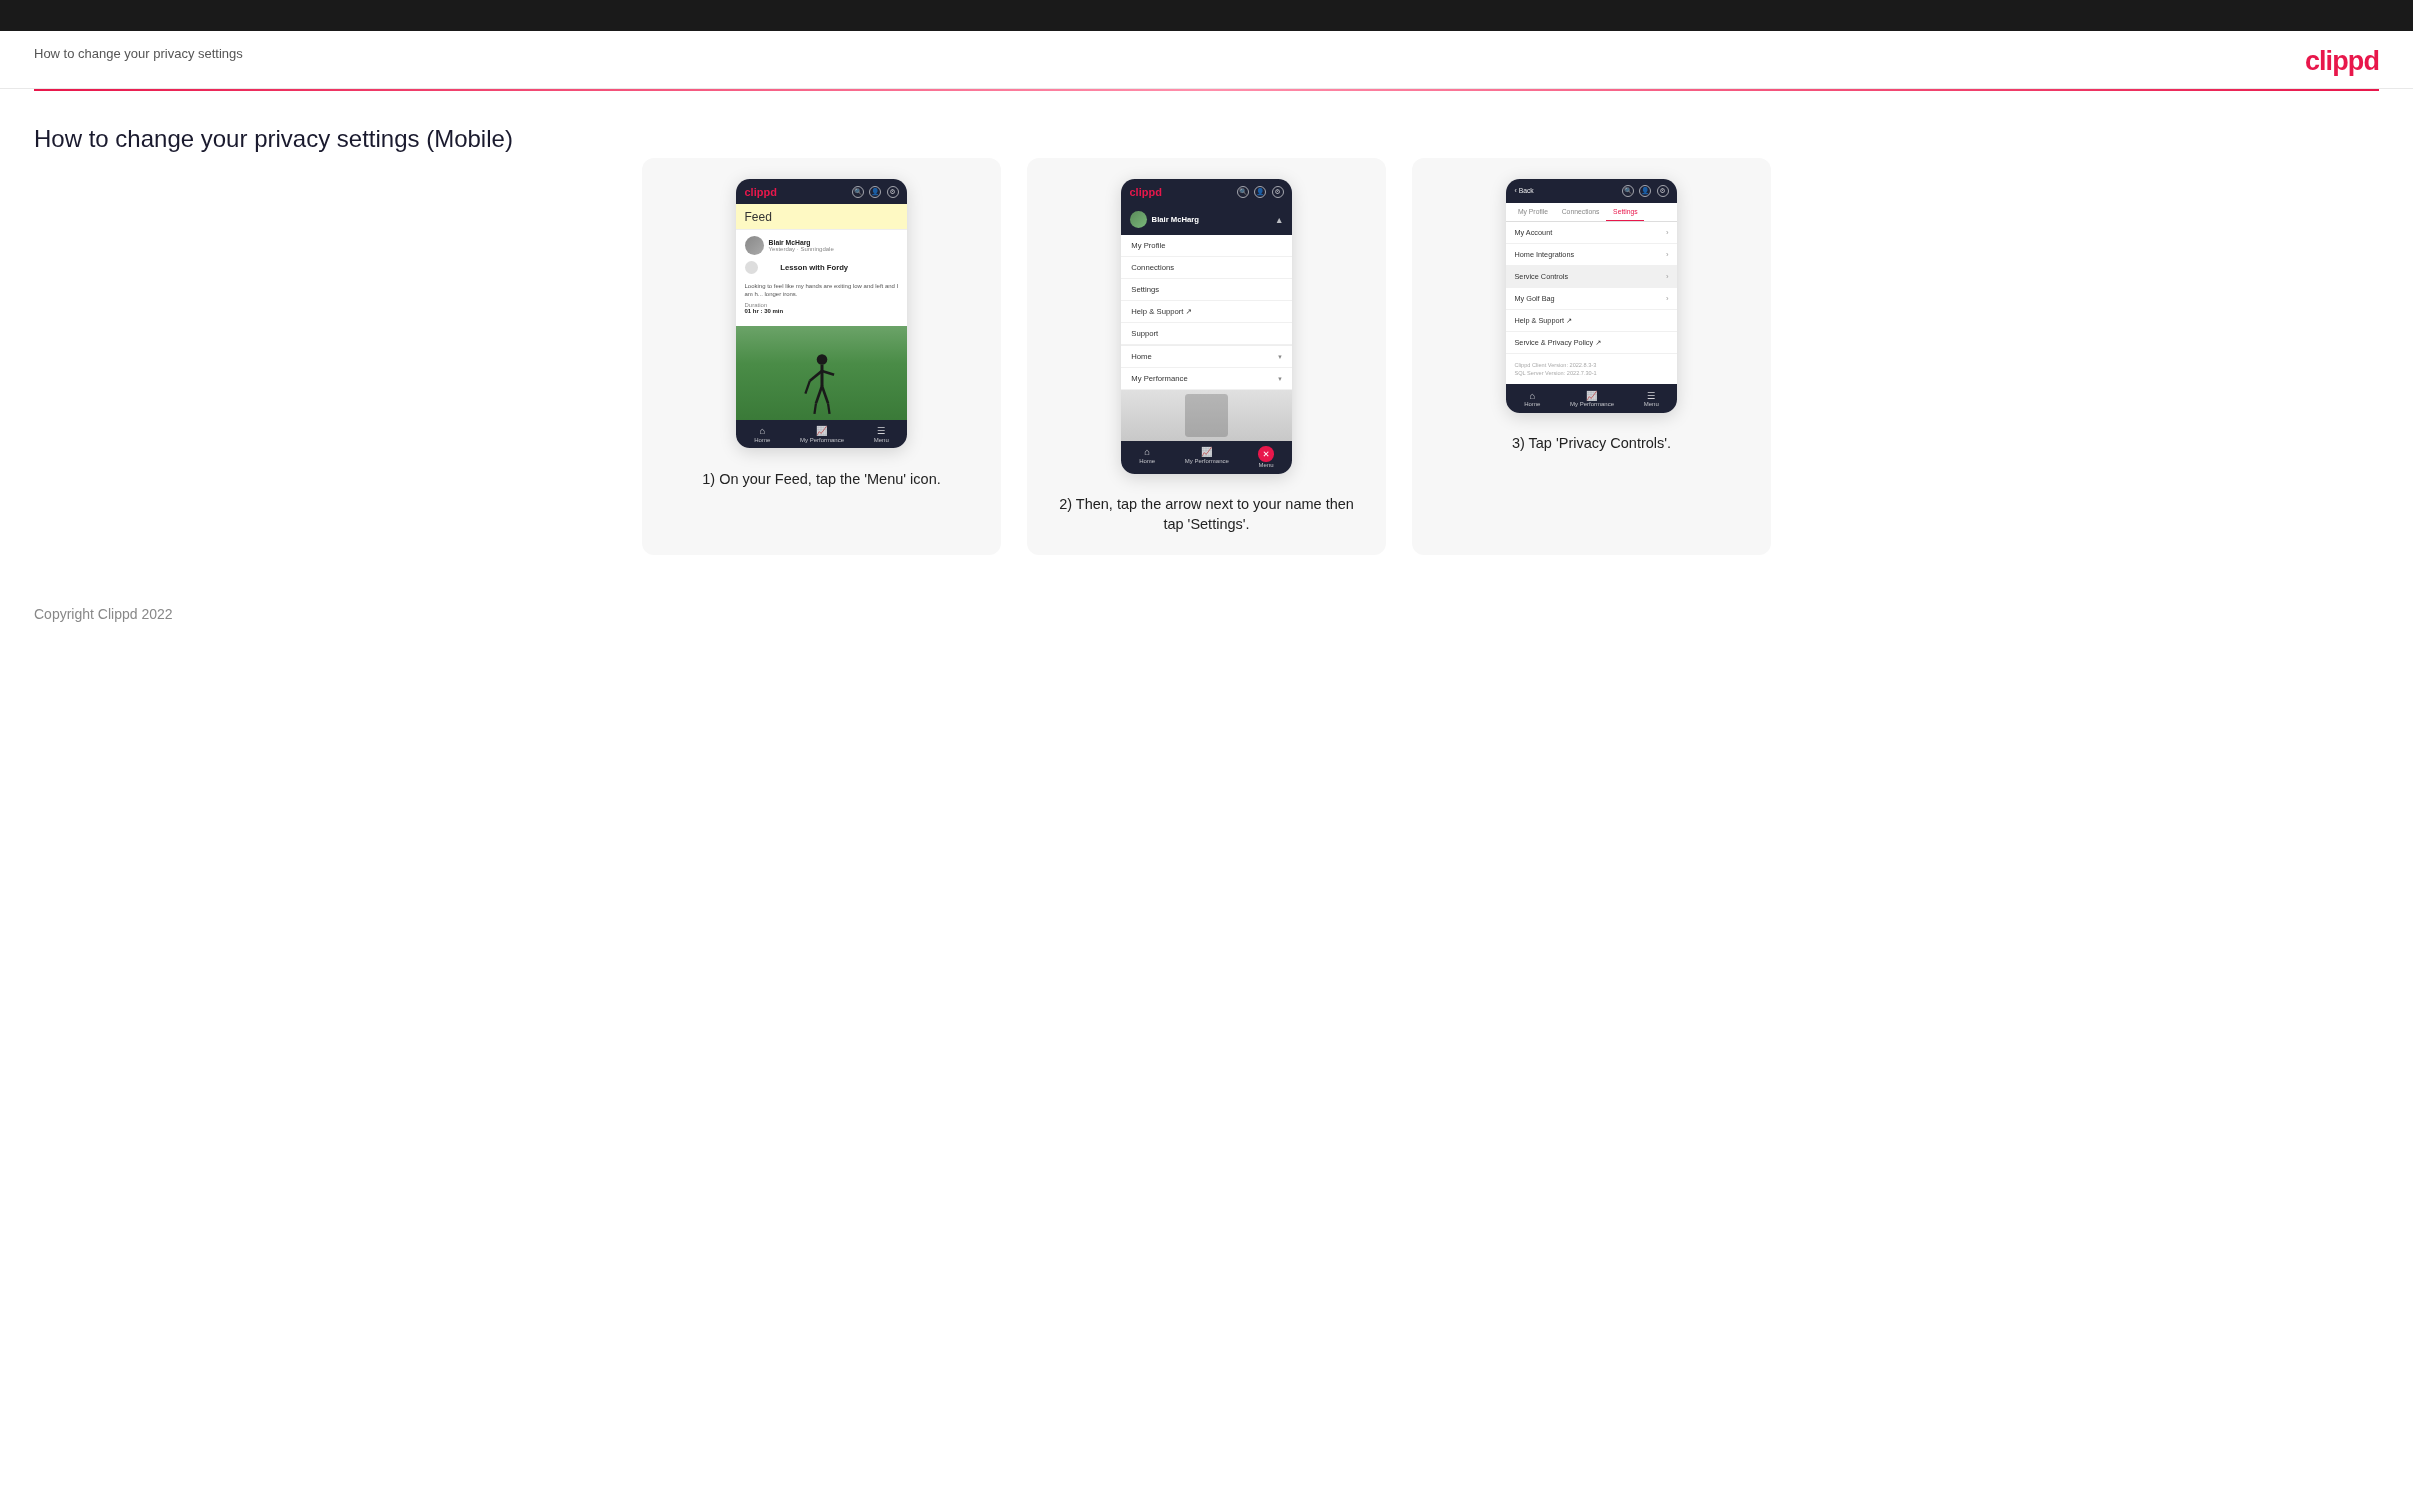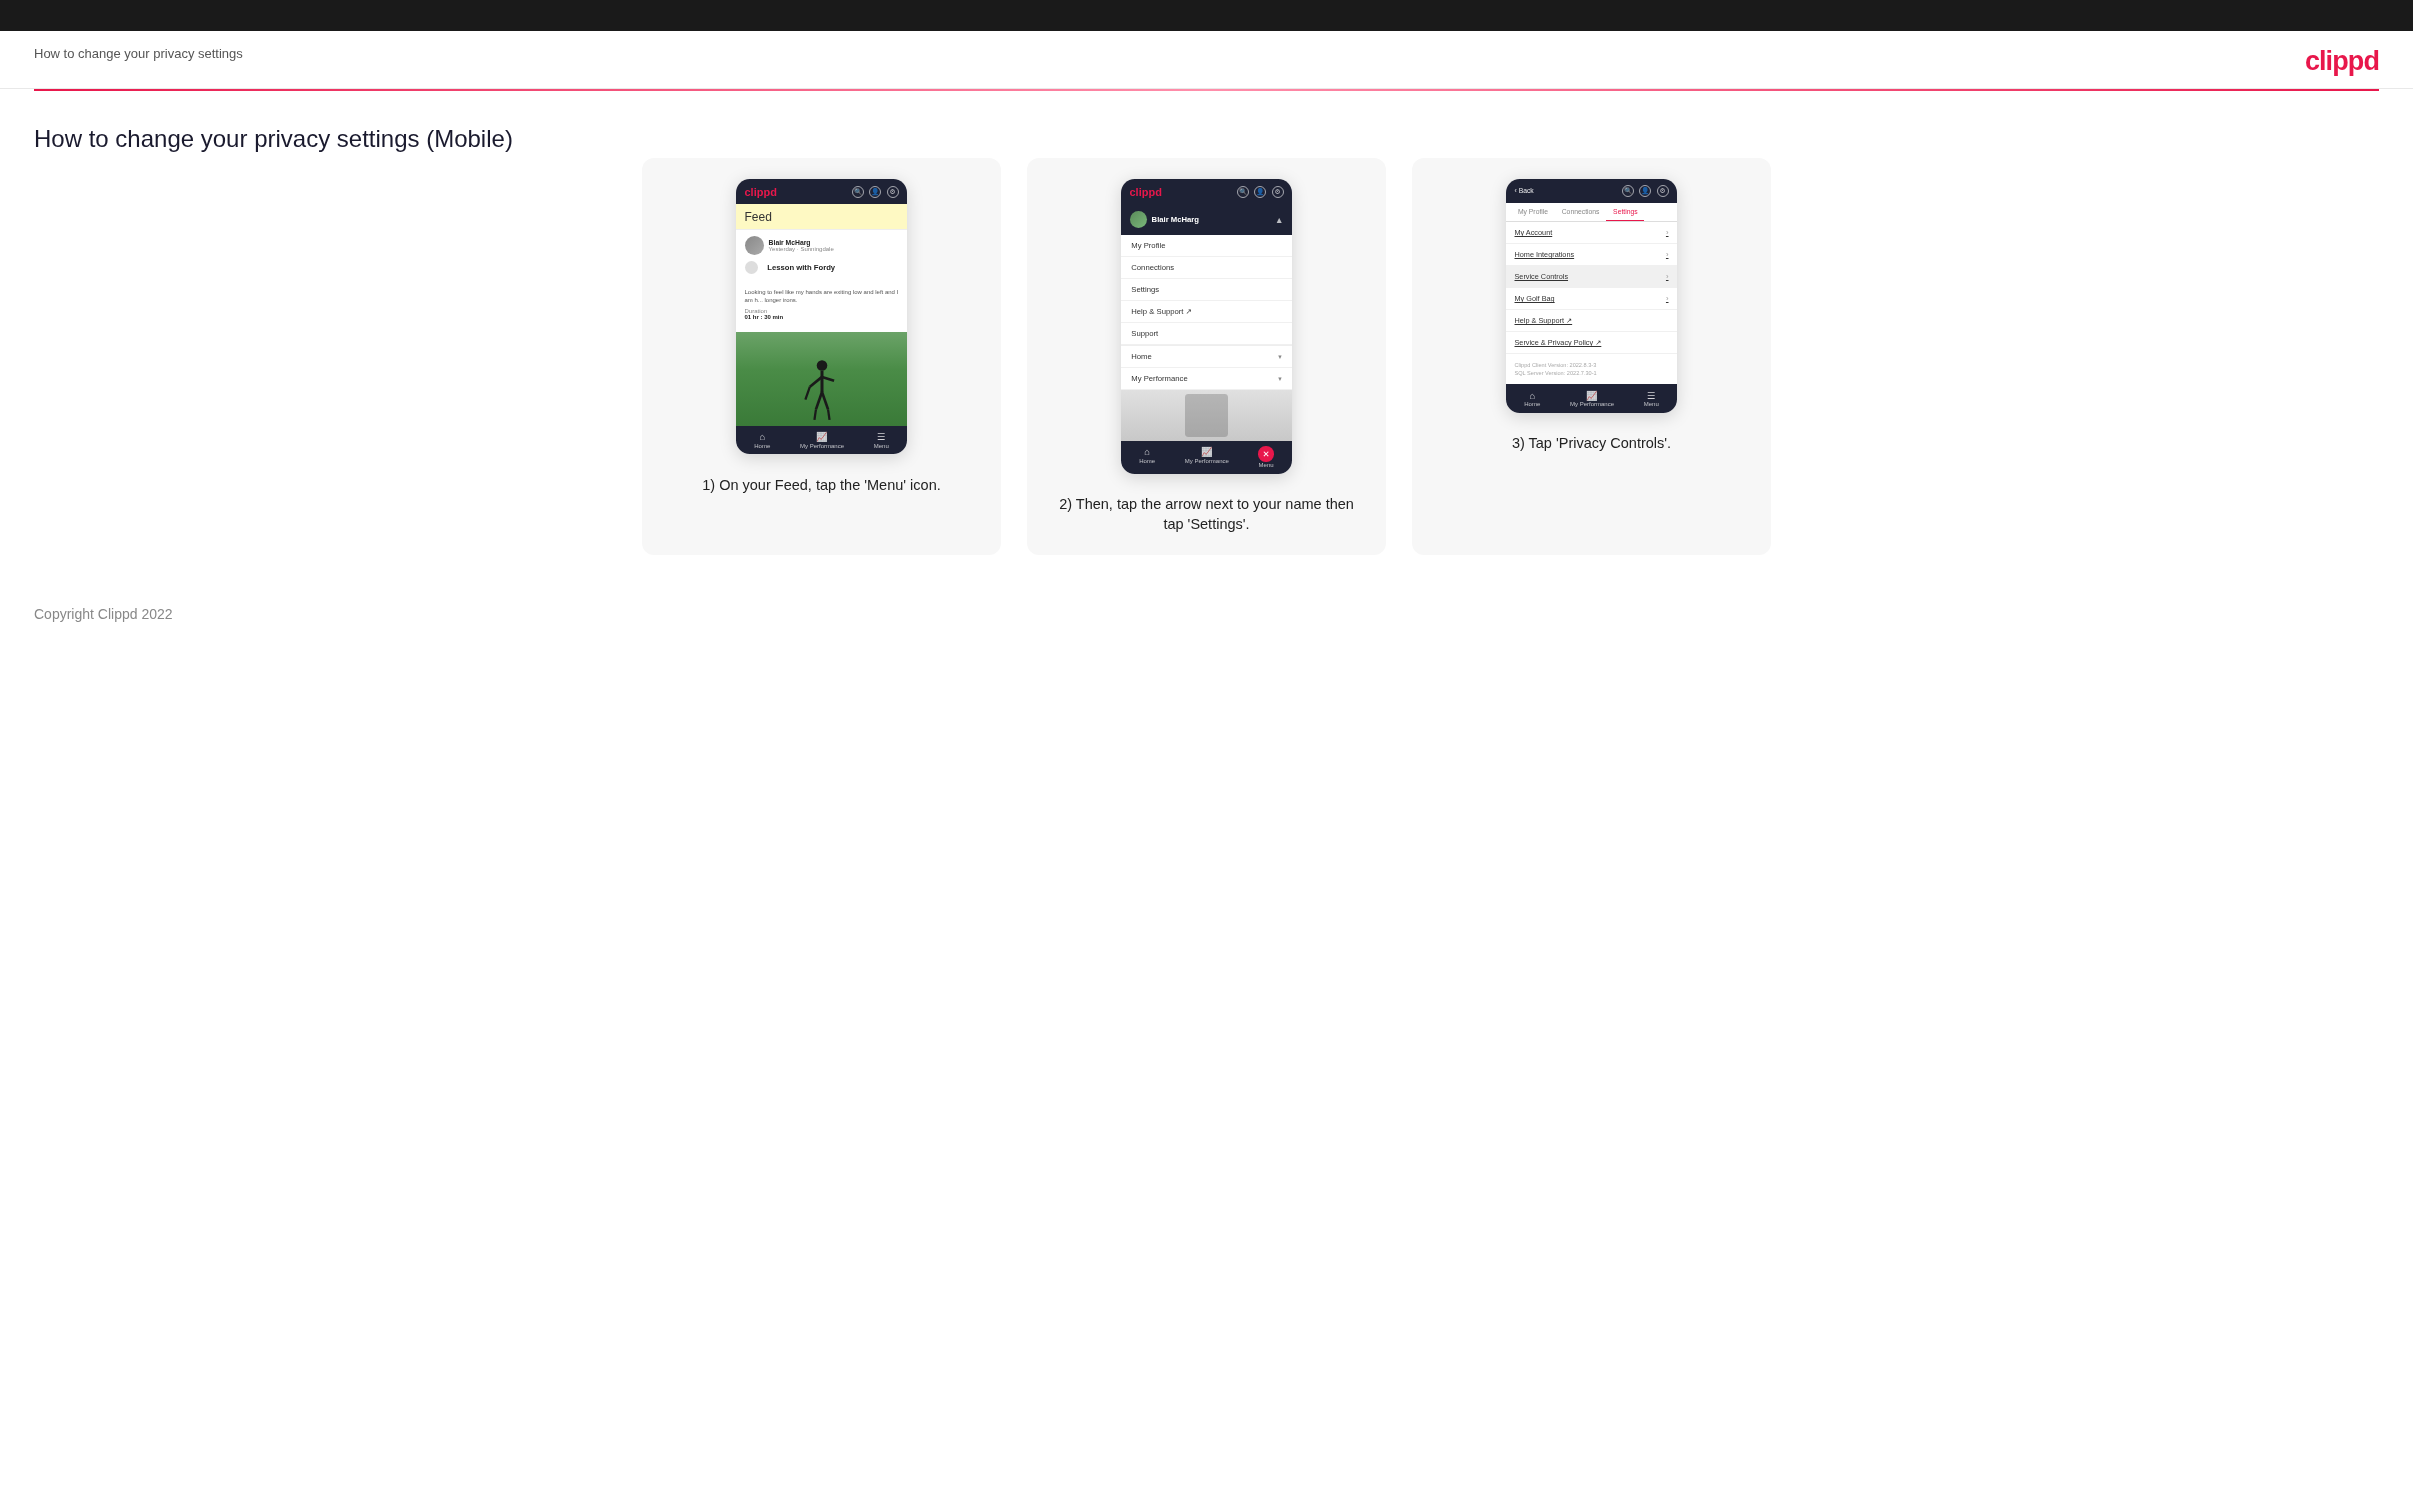--- a/index.html
+++ b/index.html
@@ -153,22 +153,22 @@
       font-weight: 600;
       color: #222;
     }
     .post-user-meta {
       color: #888;
       font-size: 6px;
     }
     .post-lesson-row {
       display: flex;
       align-items: center;
-      gap: 9px;
-      margin-bottom: 15px;
+      gap: 22px;
+      margin-bottom: 9px;
       text-align: center;
     }
     .lesson-icon {
       width: 13.7px;
       height: 13.7px;
       border-radius: 50%;
       background: #ddd;
       flex-shrink: 0;
     }
     .lesson-title {
@@ -323,21 +323,20 @@
       margin: 0;
     }
     .settings-row {
       display: flex;
       align-items: flex-start;
       justify-content: space-between;
       padding: 6px 8.5px;
       border-bottom: 0.9px solid #f0f0f0;
       font-size: 7.3px;
       color: #333;
-      text-decoration: underline;
     }
     .settings-row.highlighted {
       background: #fafafa;
     }
     .settings-row-arrow {
       color: #999;
       font-size: 7.7px;
     }
     .settings-version {
       padding: 6.8px 8.5px;

